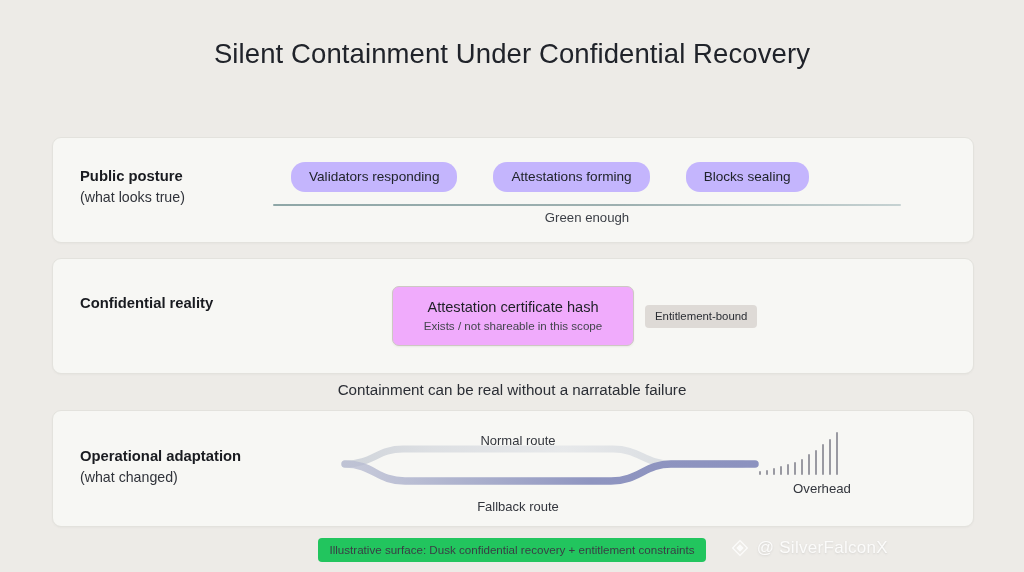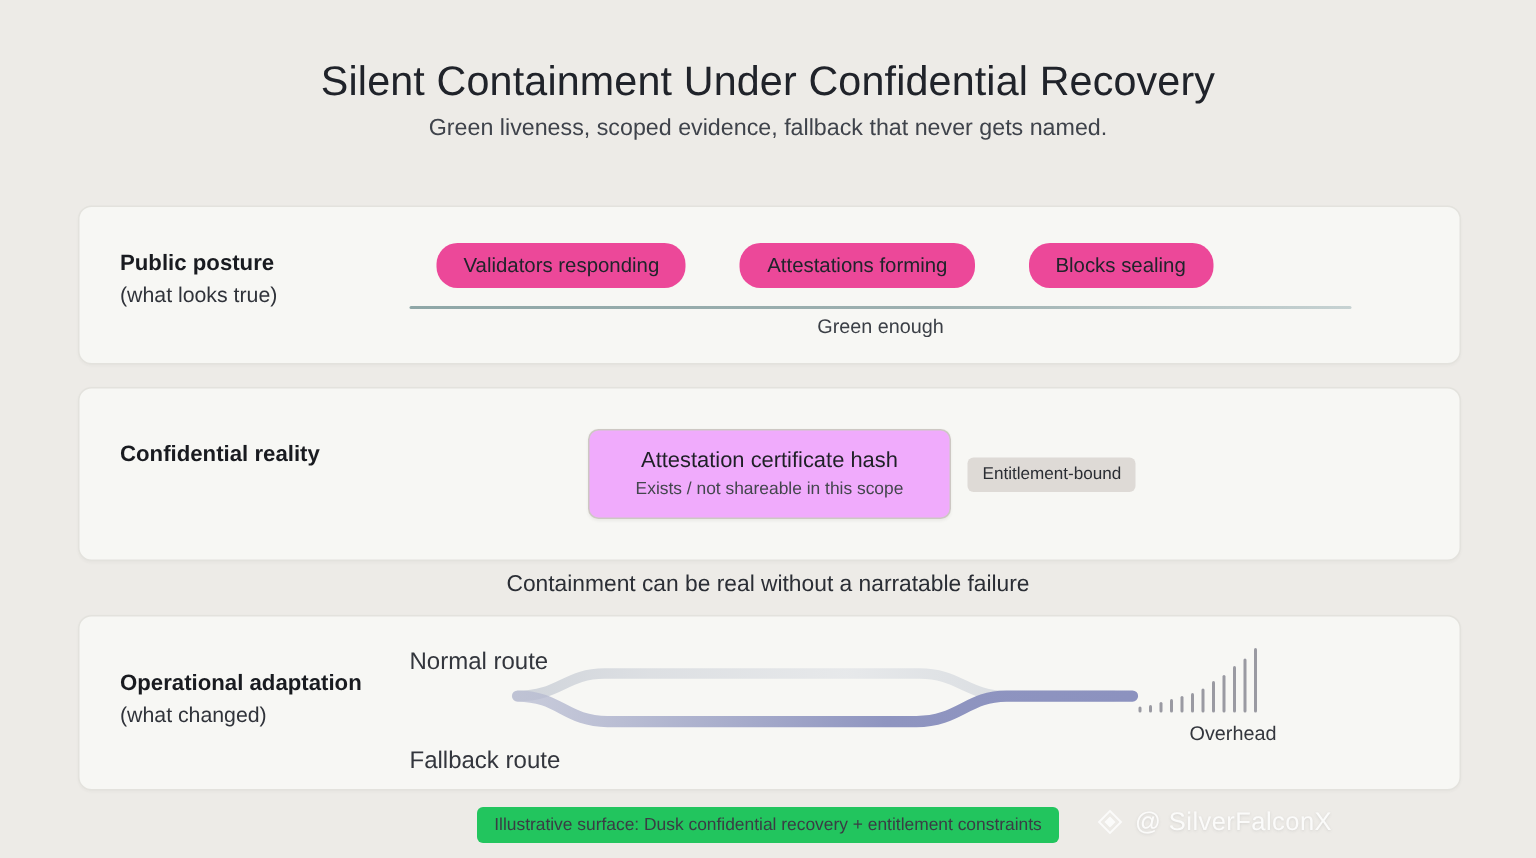--- a/index.html
+++ b/index.html
@@ -45,21 +45,21 @@
   }
   .row-label .lead{font-weight:700;color:#191b20;display:block;font-size:14.8px;}
   .row-label .sub{font-weight:400;color:#30333a;display:block;font-size:14.2px;}
   #label-public{top:28px;}
   #label-confidential{top:34px;}
   #label-operational{top:35px;}
 
   
   .pill-row{position:absolute;left:238px;top:24px;display:flex;gap:36px;align-items:center;}
   .pill{
-    background:#ec4899;
+    background:#c4b5fd;
     color:#20242b;
     font-size:13.6px;
     padding:7px 18px 8px;
     border-radius:14px;
     white-space:nowrap;
   }
   .rule{
     position:absolute;left:220px;top:66px;width:628px;height:2px;
     background:linear-gradient(90deg,#8fa7a7 0%,#9db0b0 55%,#c6d2d2 100%);
     border-radius:2px;
@@ -94,22 +94,22 @@
 
   
   .mid-caption{
     position:absolute;top:381px;left:0;width:1024px;text-align:center;
     font-size:15.2px;color:#2b2e35;
   }
 
   
   .routes{position:absolute;left:220px;top:8px;width:490px;height:100px;}
   .route-label{
-    position:absolute;width:490px;
-    font-size:16px;color:#33363d;left:0;
+    position:absolute;width:490px;text-align:center;
+    font-size:13px;color:#33363d;left:0;
   }
   #label-normal{top:14px;}
   #label-fallback{top:80px;}
 
   
   .overhead{position:absolute;left:706px;top:18px;width:160px;height:78px;}
   .bars{position:absolute;left:0;top:0;width:126px;height:46px;display:flex;align-items:flex-end;gap:5px;}
   .bar{width:2px;background:#9a9aa2;border-radius:1px;}
   .overhead-label{
     position:absolute;top:52px;left:0;width:126px;text-align:center;
@@ -136,21 +136,20 @@
     text-shadow:0 1px 2px rgba(150,150,150,.35);
   }
   .wm-mark{width:20px;height:20px;display:block;}
 </style>
 </head>
 <body>
 
 <div class="stage">
 
   <div class="title">Silent Containment Under Confidential Recovery</div>
-  <div class="subtitle">Green liveness, scoped evidence, fallback that never gets named.</div>
 
   <div class="panel" id="panel-public">
 
     <div class="row-label" id="label-public">
       <span class="lead">Public posture</span>
       <span class="sub">(what looks true)</span>
     </div>
 
     <div class="pill-row">
       <div class="pill">Validators responding</div>

